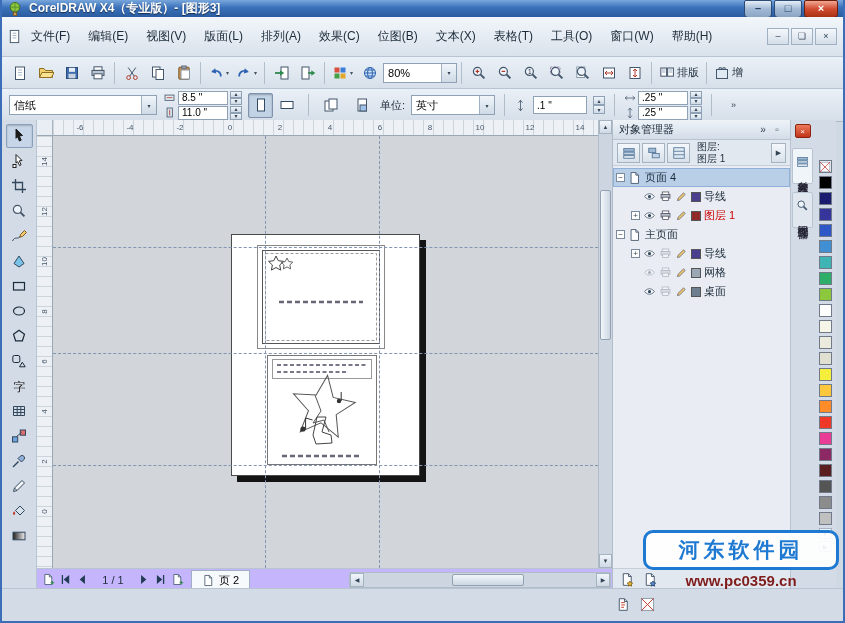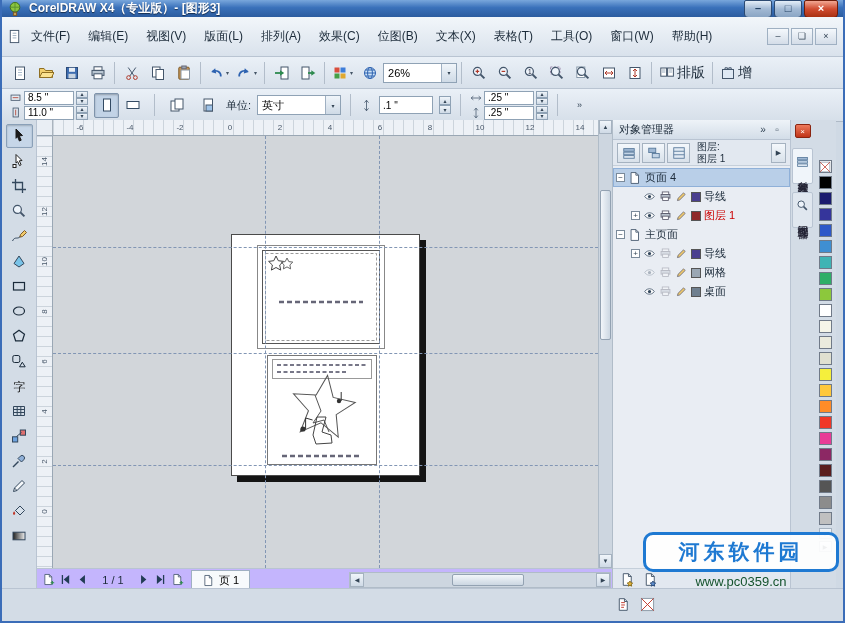--- a/index.html
+++ b/index.html
@@ -23,21 +23,21 @@
   .menuitem{padding:4px 9px;font-size:12px;color:#1c2b3a;white-space:nowrap}
   .mdi{position:absolute;right:6px;display:flex;gap:2px}
   .mdibtn{width:22px;height:17px;border:1px solid #9fb0c2;background:linear-gradient(#f4f8fc,#d4dde8);
           display:flex;align-items:center;justify-content:center;font-size:9px;color:#345;line-height:1}
   
   .toolbar{height:32px;display:flex;align-items:center;background:linear-gradient(#eaf0f7,#d7e0ea);
            border-bottom:1px solid #b9c4d2;padding:0 5px;gap:1px}
   .tbtn{min-width:25px;height:25px;display:flex;align-items:center;justify-content:center;
         border:1px solid transparent;border-radius:2px;padding:0 2px;gap:2px}
   .tbtn .dd{font-size:6px;color:#456}
-  .tlabel{font-size:14px;color:#1c2b3a;white-space:nowrap}
+  .tlabel{font-size:11px;color:#1c2b3a;white-space:nowrap}
   .tsep{width:1px;height:22px;background:#b2bdca;margin:0 3px;flex:none}
   .combo{height:20px;background:#fff;border:1px solid #8fa2b5;display:flex;align-items:center;font-size:11px}
   .combo .val{padding:0 4px;flex:1;white-space:nowrap}
   .combo .arrow{width:15px;height:100%;background:linear-gradient(#f0f5fa,#cfdae6);
                 border-left:1px solid #9fb0c2;display:flex;align-items:center;justify-content:center;
                 font-size:6px;color:#345}
   .zoomcombo{width:74px}
   
   .propbar{height:33px;display:flex;align-items:center;background:linear-gradient(#eaf0f7,#d6dfe9);
            border-bottom:1px solid #aeb9c6;padding:0 7px;gap:6px}
@@ -139,21 +139,21 @@
   .pswatch{width:13px;height:13px;flex:none;border:1px solid #707a88;margin-bottom:3px;background:#fff;
            display:flex;align-items:center;justify-content:center;overflow:hidden}
   .palarrow{width:13px;height:11px;flex:none;display:flex;align-items:center;justify-content:center;font-size:6px;
             color:#345;background:linear-gradient(#f0f5fa,#cfdae6);border:1px solid #a5b2c0;margin-bottom:2px}
   
   .statusbar{position:absolute;left:0;right:0;bottom:0;height:33px;background:#d3dce6;border-top:1px solid #b9c4d2}
   .statusico{position:absolute;top:6px;width:18px;height:18px;display:flex;align-items:center;justify-content:center}
   .watermark{position:absolute;right:4px;bottom:32px;width:196px;z-index:40;text-align:center}
   .wbox{border:3px solid #1e79d2;border-radius:10px;background:rgba(255,255,255,.92);color:#1e79d2;
         font-size:21px;font-weight:bold;letter-spacing:4px;padding:3px 0}
-  .wurl{color:#14532d;font-size:13px;font-weight:normal;margin-top:2px}
+  .wurl{color:#7f1d1d;font-size:15px;font-weight:bold;margin-top:2px}
 </style>
 </head>
 <body>
 
 <div id="win">
 
   <div class="titlebar">
     <span class="ic">
         <svg width="16" height="16" viewBox="0 0 16 16">
           <circle cx="8" cy="6.2" r="4.8" fill="#8cc63e" stroke="#3e6f1e"></circle>
@@ -310,21 +310,21 @@
       <div class="tbtn">
         <span class="ic">
           <svg width="16" height="16" viewBox="0 0 16 16" fill="none" stroke="none">
             <circle cx="8" cy="8" r="5.5" fill="#cfe4f7" stroke="#2d62b0"></circle>
             <ellipse cx="8" cy="8" rx="2.4" ry="5.5" fill="none" stroke="#2d62b0"></ellipse>
             <path d="M2.5 8h11M3.4 5h9.2M3.4 11h9.2" stroke="#2d62b0"></path>
           </svg>
         </span>
       </div>
       <div class="combo zoomcombo">
-        <span class="val">26%</span>
+        <span class="val">80%</span>
         <span class="arrow">▾</span>
       </div>
       <div class="tsep"></div>
       <div class="tbtn">
         <span class="ic">
           <svg width="16" height="16" viewBox="0 0 16 16" fill="none" stroke="none">
             <circle cx="6.4" cy="6.4" r="4" fill="#eef4fb" stroke="#44566b" stroke-width="1.2"></circle>
             <path d="M9.4 9.4l4 4" stroke="#44566b" stroke-width="2"></path>
             <path d="M4.6 6.4h3.6M6.4 4.6v3.6" stroke="#b03a2a" stroke-width="1.2"></path>
           </svg>
@@ -401,20 +401,24 @@
           <svg width="16" height="16" viewBox="0 0 16 16" fill="none" stroke="none">
             <rect x="2.5" y="4.5" width="11" height="9" fill="#dfe9f4" stroke="#44566b"></rect>
             <path d="M5 4.5V2.8h2.4v1.7M8.8 4.5V2.8h2.4v1.7" fill="none" stroke="#44566b"></path>
           </svg>
         </span>
         <span class="tlabel">增</span>
       </div>
     </div>
 
   <div class="propbar">
+    <div class="combo papercombo">
+      <span class="val">信纸</span>
+      <span class="arrow">▾</span>
+    </div>
     <div class="sizestack">
       <div class="sizerow">
         <span class="ic" id="ic-pw"><span class="ic"><svg width="13" height="13" viewBox="0 0 16 16" fill="none" stroke="none">
                 <rect x="2.5" y="5" width="11" height="6.5" fill="none" stroke="#44566b"></rect>
                 <path d="M4.5 8.2h7" stroke="#b03a2a"></path>
               </svg></span></span>
         <span class="numbox">8.5 "</span>
         <span class="spincol">
             <span class="spin">▴</span>
             <span class="spin">▾</span>
@@ -769,21 +773,21 @@
                   <path d="M10.5 12h4.5M12.75 9.8v4.4" stroke="#2d8a4e" stroke-width="1.4"></path>
                 </svg>
               </span>
             </span>
           </span>
         <span class="pagetab">
           <span class="ic" id="ic-pagetab"><span class="ic"><svg width="13" height="13" viewBox="0 0 16 16" fill="none" stroke="none">
                   <path d="M3.5 1.8h5.5l3 3v9.4h-8.5z" fill="#fff" stroke="#44566b"></path>
                   <path d="M9 1.8v3h3" fill="none" stroke="#44566b"></path>
                 </svg></span></span>
-          <span>页 1</span>
+          <span>页 2</span>
         </span>
         <div class="hscroll">
           <span class="hbtn">◀</span>
           <span class="htrack">
               <span class="hthumb"></span>
             </span>
           <span class="hbtn">▶</span>
         </div>
       </div>
     </div>

